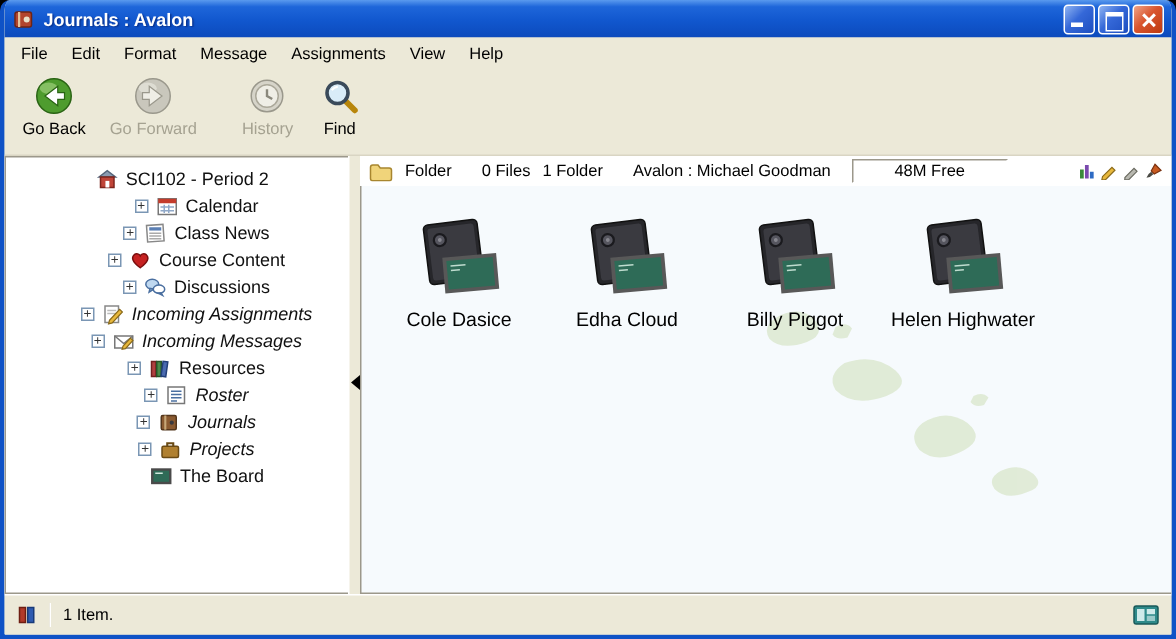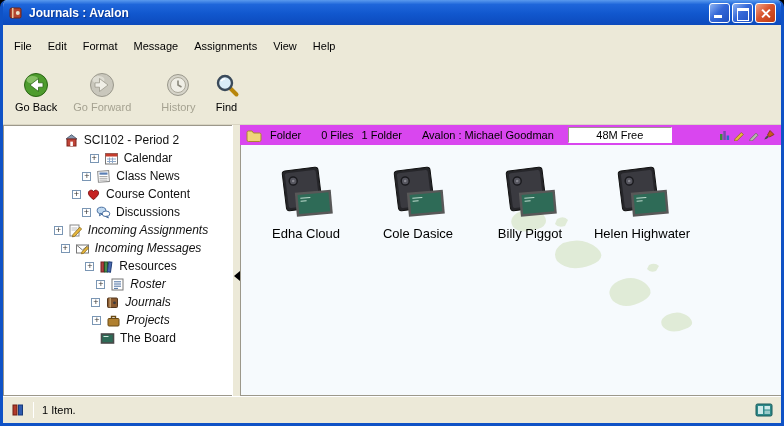--- a/index.html
+++ b/index.html
@@ -49,21 +49,21 @@
     content:""; position:absolute; left:9px; top:4px; width:2px; height:11px; background:#fff;
   }
   .winbtn.close::before { transform: rotate(45deg); }
   .winbtn.close::after  { transform: rotate(-45deg); }
   
   .menubar {
     flex: 0 0 21px;
     display: flex; align-items: center;
     padding: 0 3px; background: #ECE9D8;
   }
-  .menu-item { padding: 15px 8px; cursor: default; }
+  .menu-item { padding: 4px 8px; cursor: default; }
   
   .toolbar {
     flex: 0 0 58px;
     display: flex; align-items: stretch;
     padding: 2px 4px; background: #ECE9D8;
     border-bottom: 1px solid #D9D5C3;
   }
   .toolbtn {
     display: flex; flex-direction: column; align-items: center; justify-content: flex-start;
     gap: 3px; min-width: 46px; padding: 2px 7px;
@@ -100,21 +100,21 @@
     position: absolute; left: 1px; top: 146px;
     width: 0; height: 0;
     border-top: 5px solid transparent; border-bottom: 5px solid transparent;
     border-right: 6px solid #000;
   }
   
   .content { flex: 1; display: flex; flex-direction: column; min-width: 0; }
   .content-header {
     flex: 0 0 20px;
     display: flex; align-items: center; gap: 8px;
-    padding: 0 6px; background: #d946ef; font-size: 11px; white-space: nowrap;
+    padding: 0 6px; background: #ffffff; font-size: 11px; white-space: nowrap;
   }
   .hdr-sep { width: 4px; }
   .free-box {
     width: 104px; text-align: center; background: #fff;
     border: 1px solid #9C988B; border-right-color: #fff; border-bottom-color: #fff;
     padding: 1px 0; margin-left: 6px;
   }
   .hdr-icons { margin-left: auto; display: flex; align-items: center; gap: 3px; }
   .hdr-icons span { display: inline-flex; cursor: default; }
   .content-body {
@@ -446,39 +446,39 @@
                     <circle cx="20" cy="15" r="4" fill="#55555E" stroke="#1A1A1E" stroke-width="1.5"></circle>
                     <circle cx="20" cy="15" r="1.3" fill="#86868E"></circle>
                   </g>
                   <g transform="rotate(-5 42 40)">
                     <rect x="22" y="26" width="36" height="24" fill="#585858"></rect>
                     <rect x="24.5" y="28.5" width="31" height="19" fill="#2E6B57"></rect>
                     <path d="M27 32 h10 M27 35 h6" stroke="#BFDCCF" stroke-width="1" fill="none"></path>
                   </g>
                 </svg>
             </span>
-            <span class="jlabel">Edha Cloud</span>
+            <span class="jlabel">Cole Dasice</span>
           </div>
           <div class="journal">
             <span style="display:inline-flex;">
               <svg width="64" height="58" viewBox="0 0 64 58">
                   <g transform="rotate(-7 28 22)">
                     <rect x="10" y="4" width="36" height="40" rx="3" fill="#26262A" stroke="#111"></rect>
                     <rect x="12.5" y="6.5" width="31" height="35" rx="2" fill="#3A3A40"></rect>
                     <circle cx="20" cy="15" r="4" fill="#55555E" stroke="#1A1A1E" stroke-width="1.5"></circle>
                     <circle cx="20" cy="15" r="1.3" fill="#86868E"></circle>
                   </g>
                   <g transform="rotate(-5 42 40)">
                     <rect x="22" y="26" width="36" height="24" fill="#585858"></rect>
                     <rect x="24.5" y="28.5" width="31" height="19" fill="#2E6B57"></rect>
                     <path d="M27 32 h10 M27 35 h6" stroke="#BFDCCF" stroke-width="1" fill="none"></path>
                   </g>
                 </svg>
             </span>
-            <span class="jlabel">Cole Dasice</span>
+            <span class="jlabel">Edha Cloud</span>
           </div>
           <div class="journal">
             <span style="display:inline-flex;">
               <svg width="64" height="58" viewBox="0 0 64 58">
                   <g transform="rotate(-7 28 22)">
                     <rect x="10" y="4" width="36" height="40" rx="3" fill="#26262A" stroke="#111"></rect>
                     <rect x="12.5" y="6.5" width="31" height="35" rx="2" fill="#3A3A40"></rect>
                     <circle cx="20" cy="15" r="4" fill="#55555E" stroke="#1A1A1E" stroke-width="1.5"></circle>
                     <circle cx="20" cy="15" r="1.3" fill="#86868E"></circle>
                   </g>

